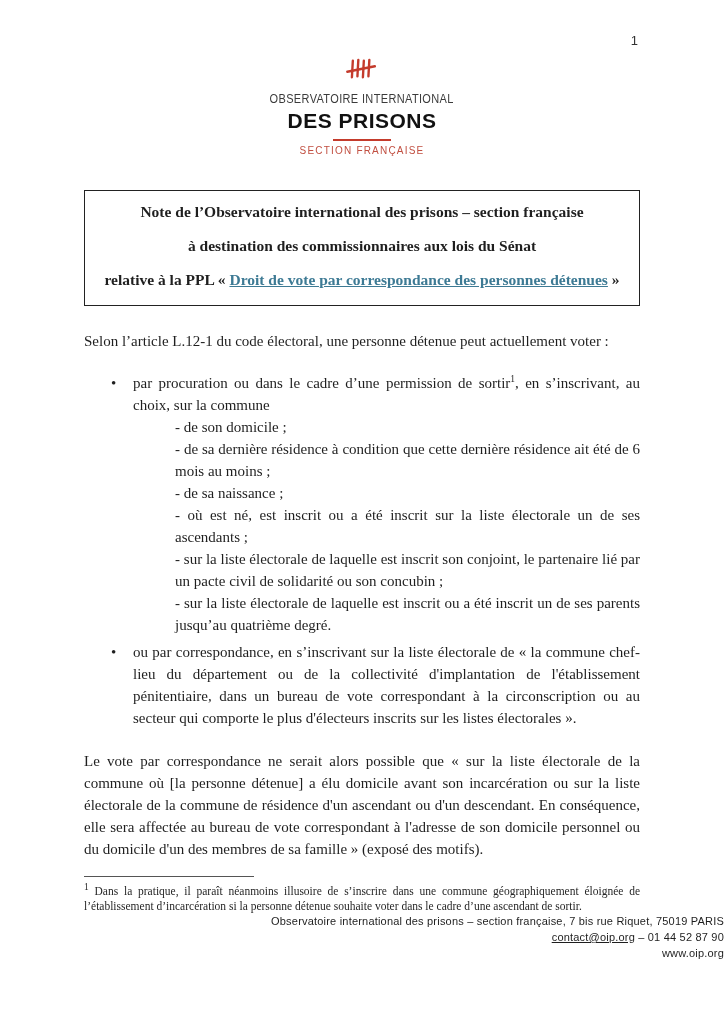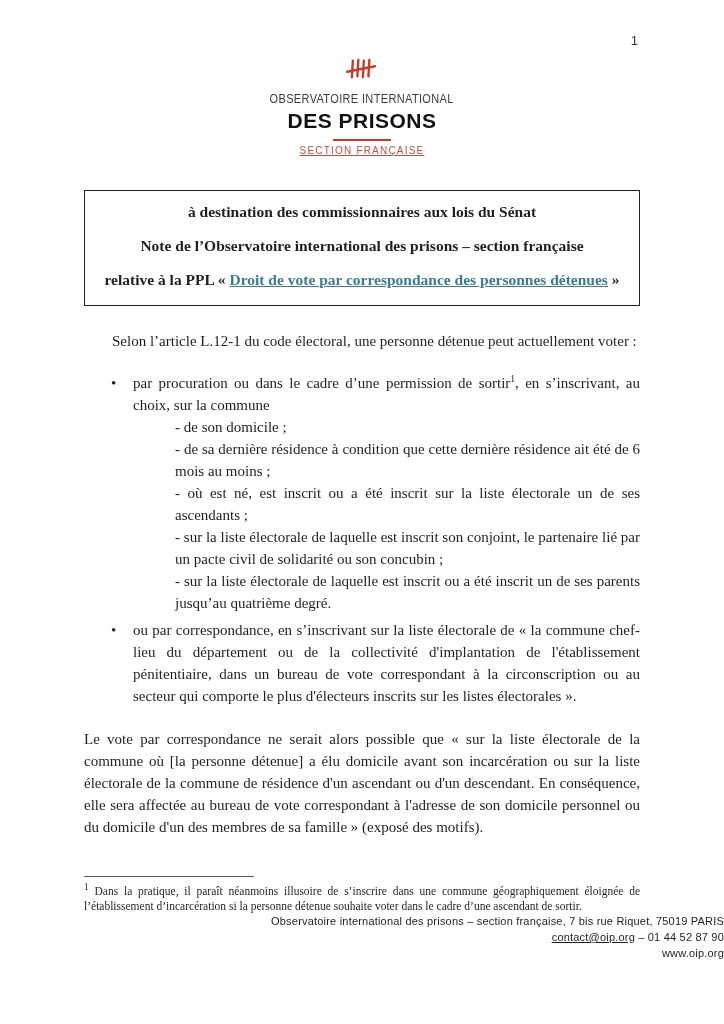--- a/index.html
+++ b/index.html
@@ -49,21 +49,21 @@
   .title-box .tline { margin-top:14px; }
   .title-box .tline:first-child { margin-top:0; }
   .ppl-link { text-decoration:underline; }
   
   .content { margin:0 84px; font-size:15px; line-height:22px; }
   .section-heading {
     margin-top:46px; padding-left:26px;
     font-weight:bold; font-size:15.5px;
   }
   .section-heading .num { margin-right:14px; }
-  .intro { margin-top:24px; text-align:justify;margin-left:28px; }
+  .intro { margin-top:24px; text-align:justify; }
   ul.bullets { margin:20px 0 0 0; padding:0; list-style:none; }
   ul.bullets li {
     position:relative; padding-left:49px;
     text-align:justify; margin-top:5px;
   }
   ul.bullets li::before {
     content:"\2022";
     position:absolute; left:27px; top:0;
   }
   .subitem { margin-left:42px; text-align:justify; }
@@ -95,41 +95,42 @@
       <line x1="7" y1="3" x2="6" y2="21"></line>
       <line x1="13" y1="2" x2="12" y2="20"></line>
       <line x1="19" y1="3" x2="18" y2="21"></line>
       <line x1="25" y1="2" x2="24" y2="20"></line>
       <line x1="1" y1="15" x2="31" y2="9"></line>
     </g>
   </svg>
   <span class="logo-line1">OBSERVATOIRE INTERNATIONAL</span>
   <span class="logo-line2">DES PRISONS</span>
   <div class="logo-rule" style="background:#c43b2c;"></div>
-  <span class="logo-line3" style="color:#c14f41;text-decoration:underline;">SECTION FRANÇAISE</span>
+  <span class="logo-line3" style="color:#c14f41;">SECTION FRANÇAISE</span>
 </div>
 
 <div class="title-box">
+  <div class="tline">Note de l’Observatoire international des prisons – section française</div>
   <div class="tline">à destination des commissionnaires aux lois du Sénat</div>
-  <div class="tline">Note de l’Observatoire international des prisons – section française</div>
   <div class="tline">
     <span>relative à la PPL « </span><a href="#" class="ppl-link" style="color:#3d7a94;">Droit de vote par correspondance des personnes détenues</a><span> »</span>
   </div>
 </div>
 
 <div class="content">
 
 
   <p class="intro">Selon l’article L.12-1 du code électoral, une personne détenue peut actuellement voter :</p>
 
   <ul class="bullets">
     <li>
       <span>par procuration ou dans le cadre d’une permission de sortir</span><sup>1</sup><span>, en s’inscrivant, au choix, sur la commune</span>
       <div class="subitem">de son domicile ;</div>
       <div class="subitem">de sa dernière résidence à condition que cette dernière résidence ait été de 6 mois au moins ;</div>
+      <div class="subitem">de sa naissance ;</div>
       <div class="subitem">où est né, est inscrit ou a été inscrit sur la liste électorale un de ses ascendants ;</div>
       <div class="subitem">sur la liste électorale de laquelle est inscrit son conjoint, le partenaire lié par un pacte civil de solidarité ou son concubin ;</div>
       <div class="subitem">sur la liste électorale de laquelle est inscrit ou a été inscrit un de ses parents jusqu’au quatrième degré.</div>
     </li>
     <li>ou par correspondance, en s’inscrivant sur la liste électorale de « la commune chef-lieu du département ou de la collectivité d'implantation de l'établissement pénitentiaire, dans un bureau de vote correspondant à la circonscription ou au secteur qui comporte le plus d'électeurs inscrits sur les listes électorales ».</li>
   </ul>
 
   <p class="para">Le vote par correspondance ne serait alors possible que « sur la liste électorale de la commune où [la personne détenue] a élu domicile avant son incarcération ou sur la liste électorale de la commune de résidence d'un ascendant ou d'un descendant. En conséquence, elle sera affectée au bureau de vote correspondant à l'adresse de son domicile personnel ou du domicile d'un des membres de sa famille » (exposé des motifs).</p>
 
 </div>

